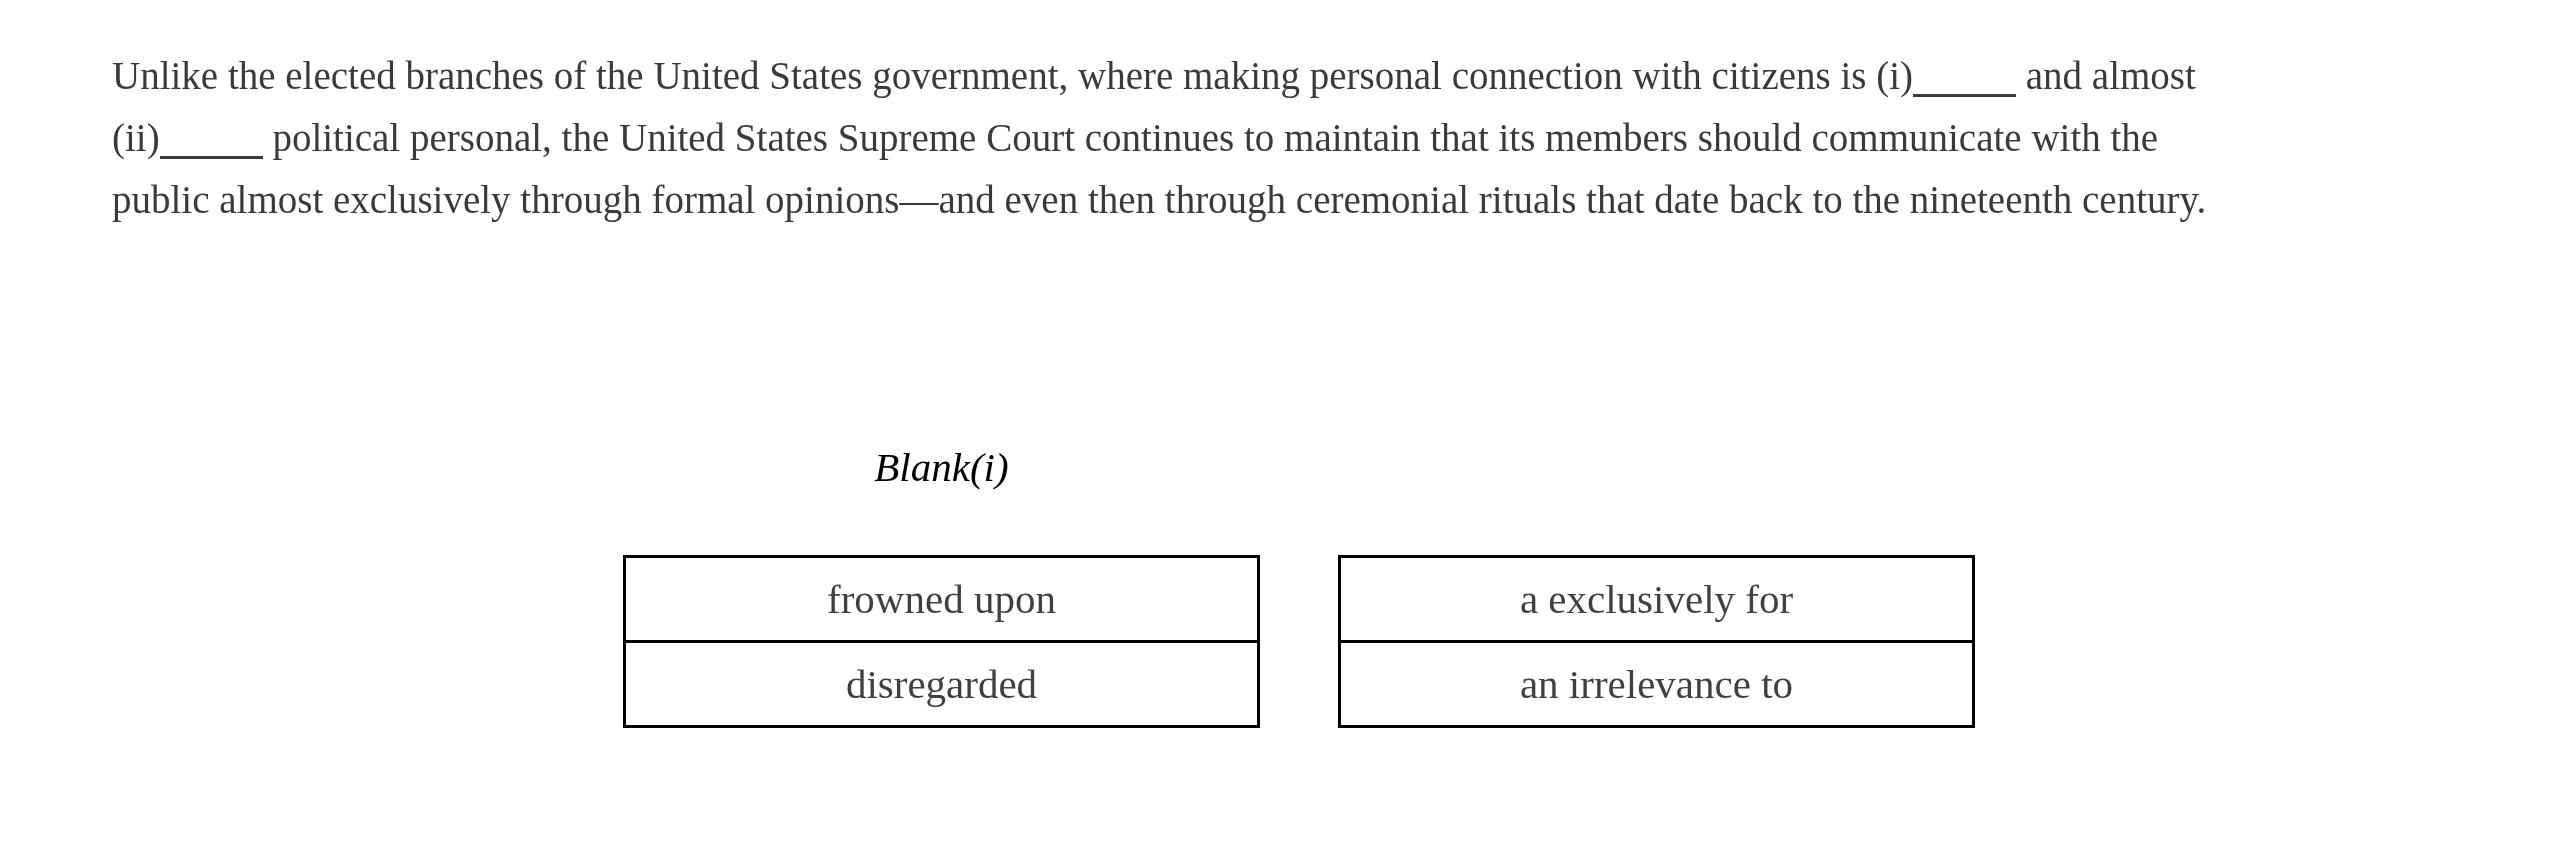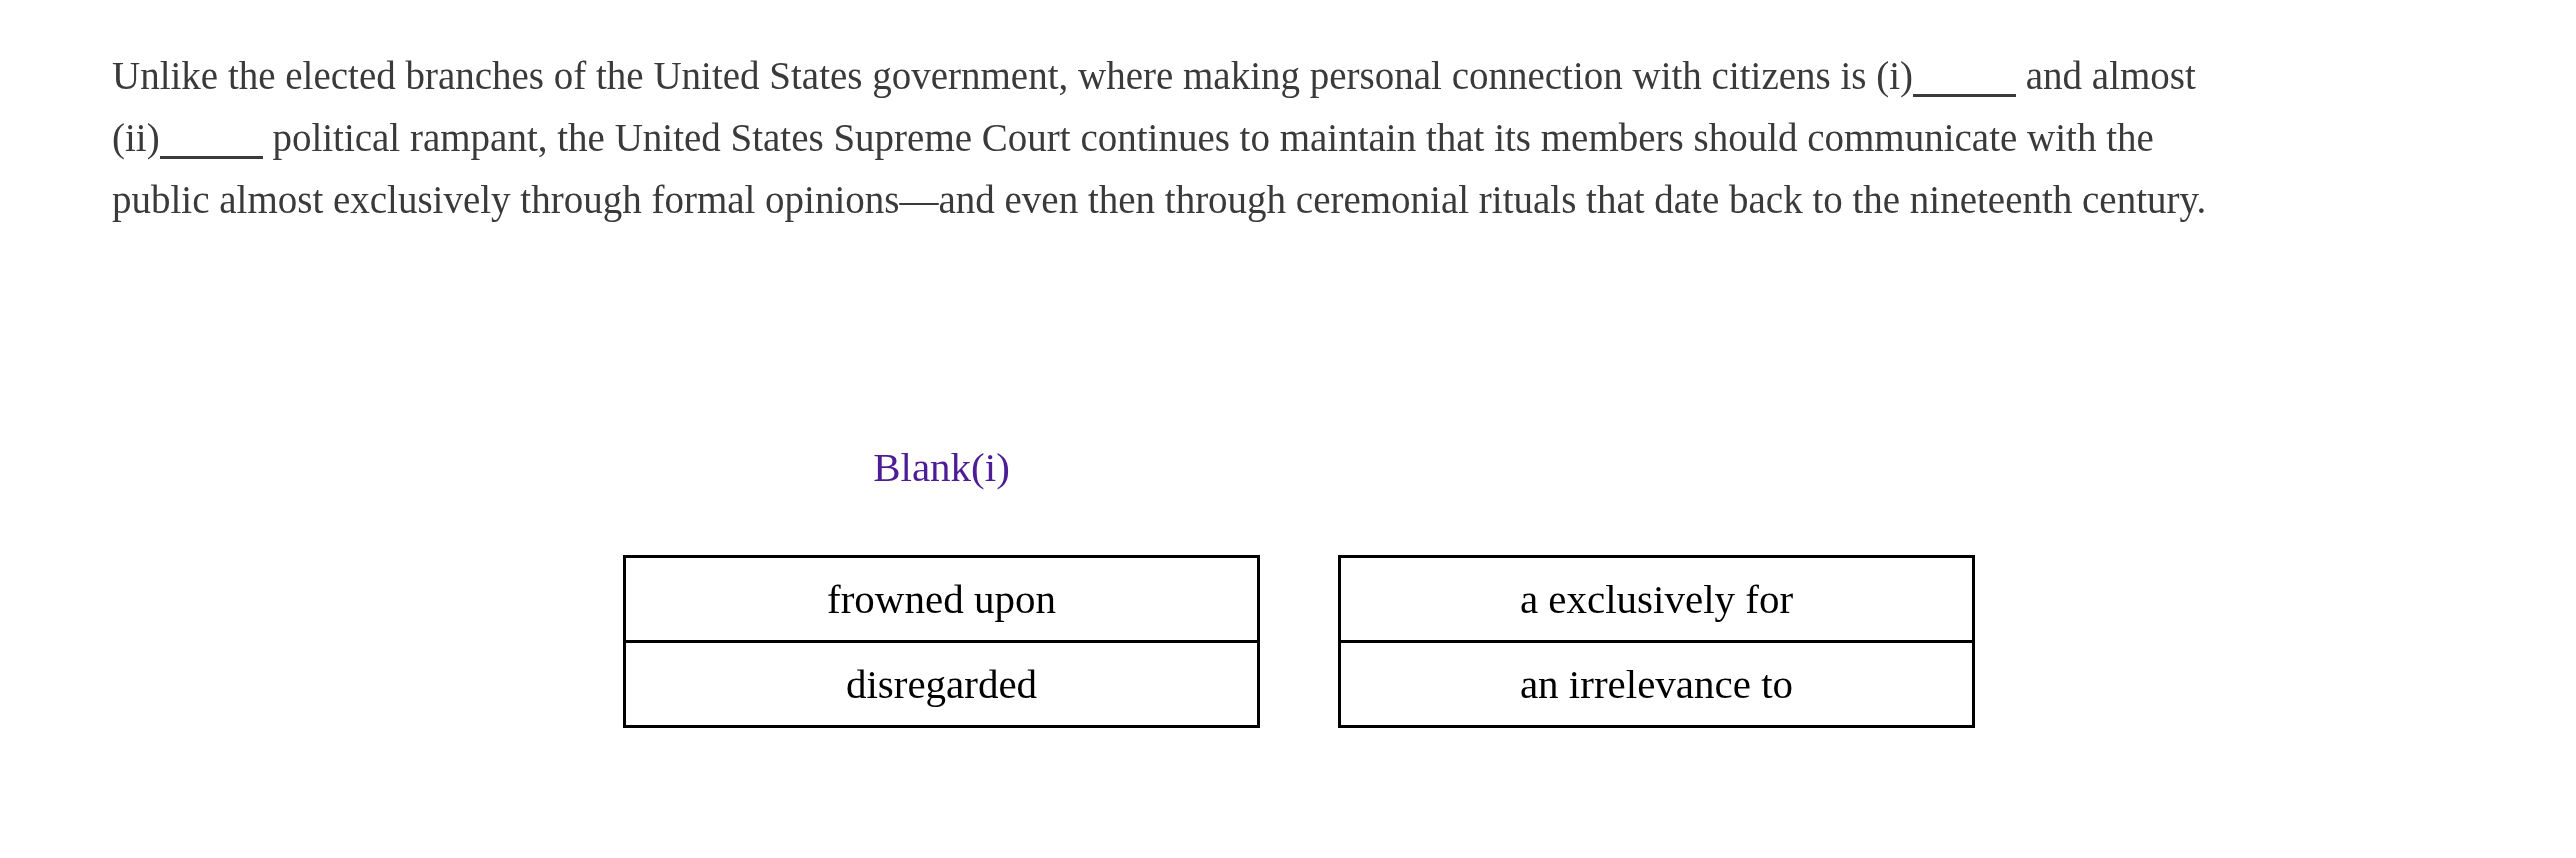--- a/index.html
+++ b/index.html
@@ -34,52 +34,53 @@
     border-bottom: 3.3px solid #3a3a3a;
     vertical-align: -8.2px;
   }
   .col-header {
     position: absolute;
     top: 443px;
     width: 637px;
     text-align: center;
     font-size: 41px;
     line-height: 49px;
-    color: #4c1d95;
+    color: #000000;
+    font-style: italic;
   }
   .col-header.c1 { left: 623px; }
   .col-header.c2 { left: 1338px; }
   .options-table {
     position: absolute;
     top: 555px;
     width: 637px;
     border-collapse: collapse;
     table-layout: fixed;
   }
   .options-table.c1 { left: 623px; }
   .options-table.c2 { left: 1338px; }
   .options-table td {
     height: 80px;
     border: 3.3px solid #000000;
     text-align: center;
     vertical-align: middle;
     font-size: 41px;
-    color: #000000;
+    color: #404040;
     background: #ffffff;
     margin-top: 20px;
   }
 </style>
 </head>
 <body>
 
 <div class="page">
 
   <div class="passage">
     <div class="pline"><span>Unlike the elected branches of the United States government, where making personal connection with citizens is </span><span>(i)</span><span class="blank-line"></span><span> and almost</span></div>
-    <div class="pline"><span>(ii)</span><span class="blank-line"></span><span> political rampant, the United States Supreme Court continues to maintain that its members should communicate with the</span></div>
+    <div class="pline"><span>(ii)</span><span class="blank-line"></span><span> political personal, the United States Supreme Court continues to maintain that its members should communicate with the</span></div>
     <div class="pline">public almost exclusively through formal opinions—and even then through ceremonial rituals that date back to the nineteenth century.</div>
   </div>
 
   <div class="col-header c1">Blank(i)</div>
 
   <table class="options-table c1">
     <tbody>
       <tr>
         <td>frowned upon</td>
       </tr>

